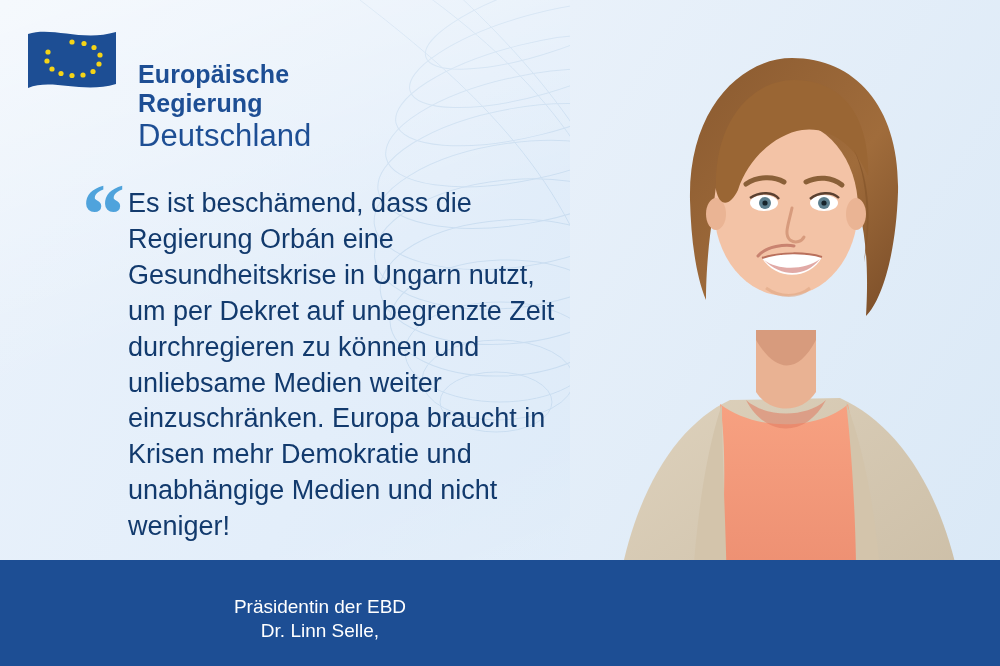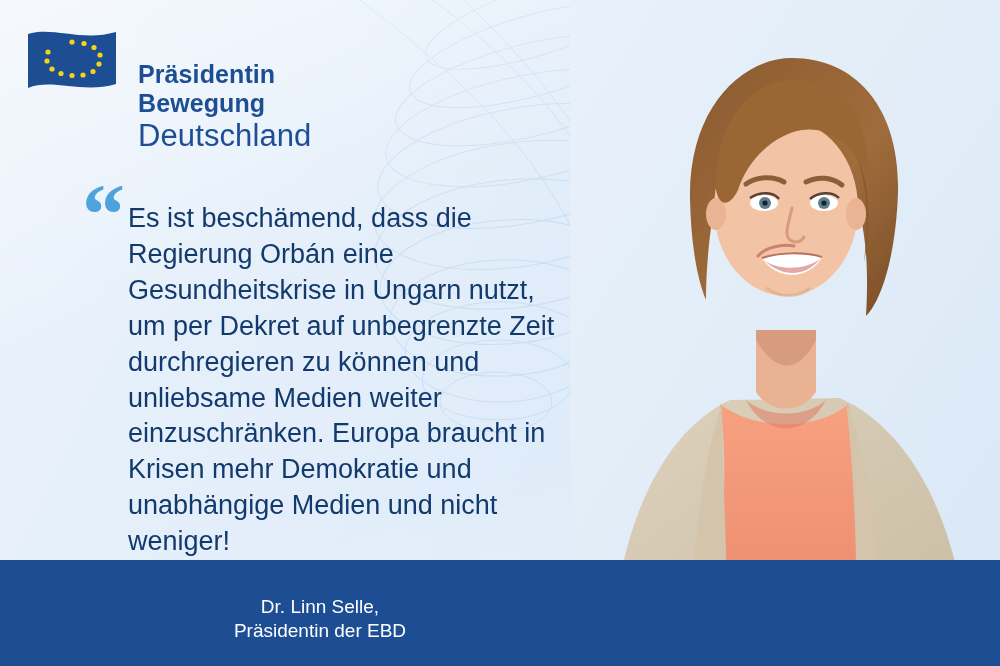--- a/index.html
+++ b/index.html
@@ -74,21 +74,21 @@
     font-family: "Liberation Serif", serif;
     font-size: 86px;
     line-height: 1;
     font-weight: bold;
     color: #4fa3dc;
     letter-spacing: -4px;
   }
   .quote-text {
     position: absolute;
     left: 128px;
-    top: 201px;
+    top: 186px;
     width: 430px;
     font-size: 27px;
     line-height: 1.33;
     color: #123a6d;
     font-weight: 400;
   }
 
   
   .bottom-bar {
     position: absolute;
@@ -160,22 +160,22 @@
         <circle cx="71" cy="45.5" r="2.6"></circle>
         <circle cx="61" cy="49" r="2.6"></circle>
         <circle cx="50" cy="49.5" r="2.6"></circle>
         <circle cx="39" cy="47.5" r="2.6"></circle>
         <circle cx="30" cy="43" r="2.6"></circle>
         <circle cx="25" cy="35" r="2.6"></circle>
         <circle cx="26" cy="26" r="2.6"></circle>
       </g>
     </svg>
     <div class="logo-text">
-      <div class="logo-line1">Präsidentin</div>
-      <div class="logo-line2">Bewegung</div>
+      <div class="logo-line1">Europäische</div>
+      <div class="logo-line2">Regierung</div>
       <div class="logo-line3">Deutschland</div>
     </div>
   </div>
 
   <div class="quote-mark">“</div>
   <div class="quote-text">Es ist beschämend, dass die Regierung Orbán eine Gesundheitskrise in Ungarn nutzt, um per Dekret auf unbegrenzte Zeit durchregieren zu können und unliebsame Medien weiter einzuschränken. Europa braucht in Krisen mehr Demokratie und unabhängige Medien und nicht weniger!</div>
 
   <div class="portrait">
     <svg viewBox="0 0 430 666" width="430" height="666" xmlns="http://www.w3.org/2000/svg">
       <defs>
@@ -240,18 +240,18 @@
       <path d="M192 258 C 210 252, 236 252, 252 257" stroke="#b9705c" stroke-width="2" fill="none"></path>
       <path d="M194 260 C 212 278, 236 277, 250 259 C 236 270, 208 271, 194 260 Z" fill="#c9655c" opacity="0.55"></path>
       <path d="M188 256 C 196 246, 216 244, 224 246" stroke="#c98370" stroke-width="3" fill="none" stroke-linecap="round"></path>
 
       <path d="M196 288 C 210 298, 228 298, 240 288" stroke="#e0a684" stroke-width="3" fill="none" opacity="0.6"></path>
     </svg>
   </div>
 
   <div class="bottom-bar">
     <div class="attrib">
+      <div>Präsidentin der EBD</div>
       <div>Dr. Linn Selle,</div>
-      <div>Präsidentin der EBD</div>
     </div>
   </div>
 
 </div>
 
 </body></html>

